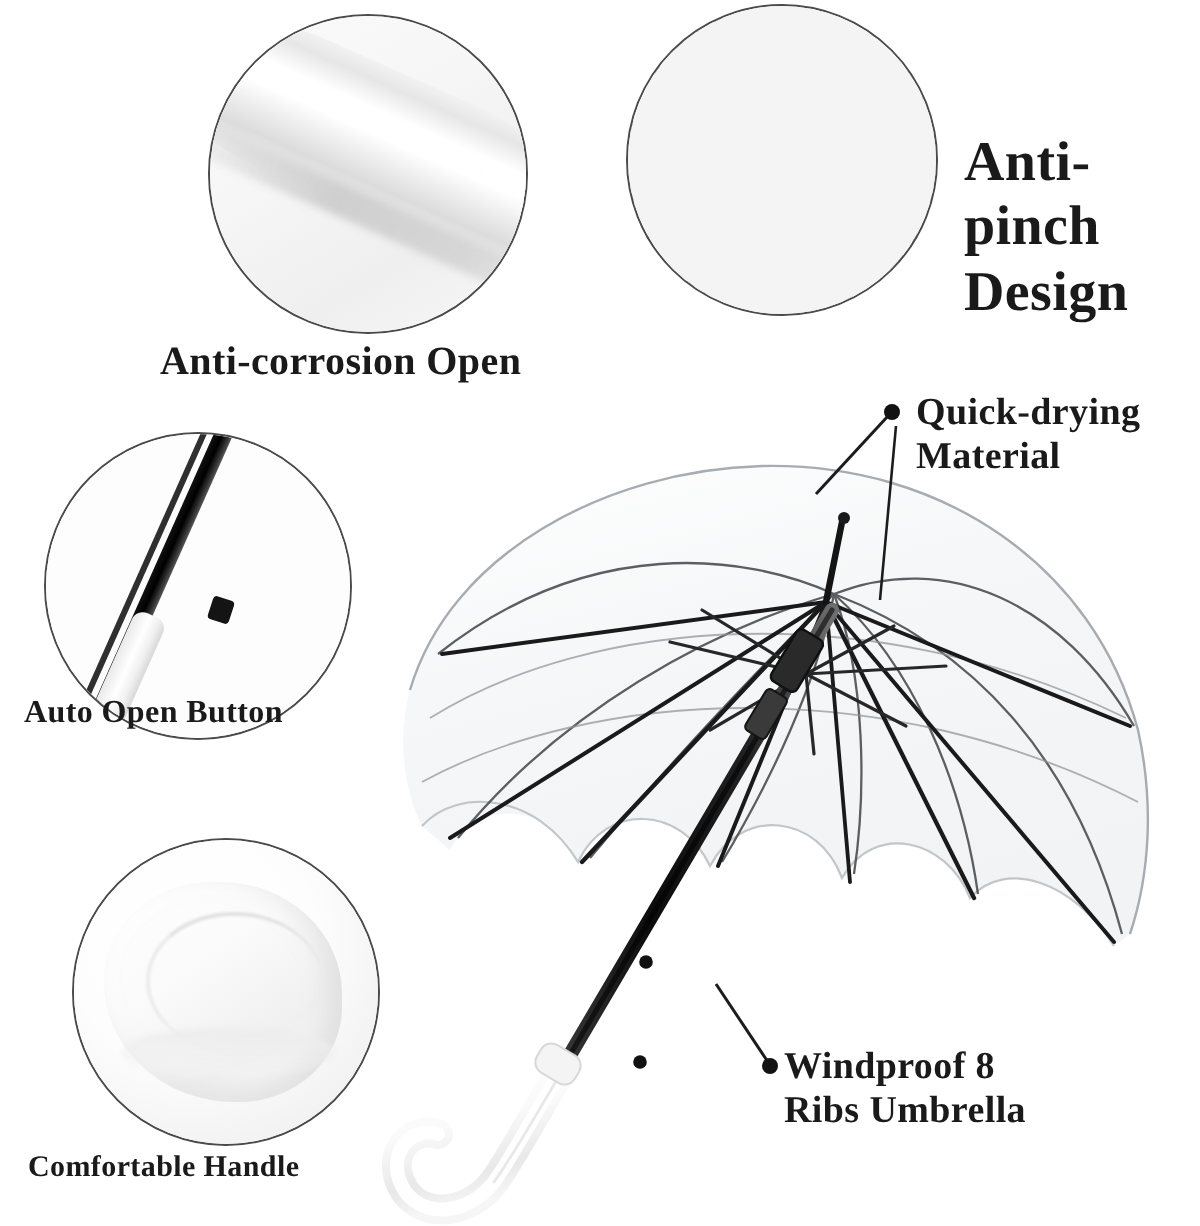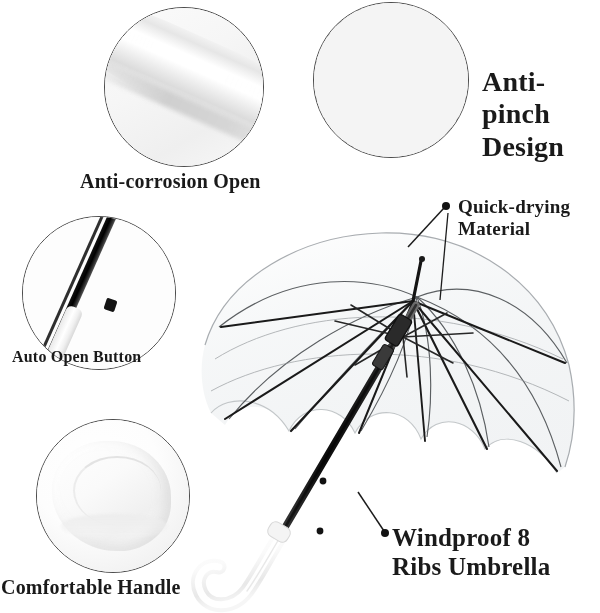--- a/index.html
+++ b/index.html
@@ -23,23 +23,23 @@
     font-weight: bold;
     color: #1a1a1a;
     letter-spacing: 0.2px;
     line-height: 1.16;
     white-space: pre-line;
   }
 
   .cap-anti-corrosion { left: 80px;  top: 170px; font-size: 20px; }
   .cap-anti-pinch     { left: 482px; top: 66px;  font-size: 28px; }
   .cap-auto-open      { left: 2px;   top: 348px; font-size: 16px; margin-left: 10px; }
-  .cap-comfortable    { left: 1px;   top: 576px; font-size: 20px; }
+  .cap-comfortable    { left: 14px;   top: 576px; font-size: 15px; }
   .cap-quick-dry      { left: 458px; top: 196px; font-size: 19px; }
-  .cap-windproof      { left: 392px; top: 523px; font-size: 25px; }
+  .cap-windproof      { left: 392px; top: 523px; font-size: 19px; }
 
   
   .inset {
     position: absolute;
     border-radius: 50%;
     border: 1.2px solid #4a4a4a;
     overflow: hidden;
     background: #ffffff;
   }
 

